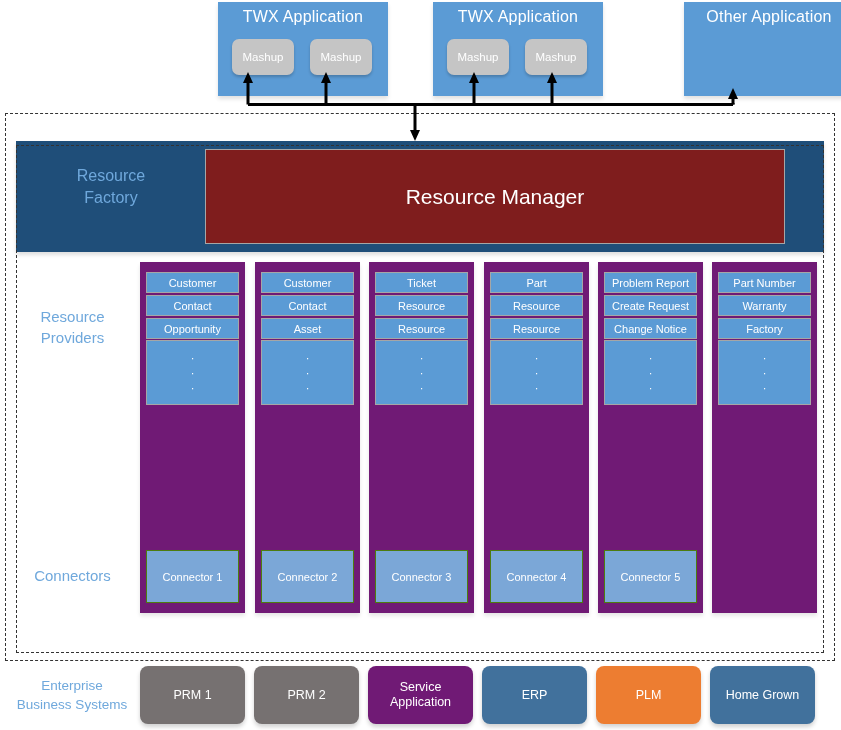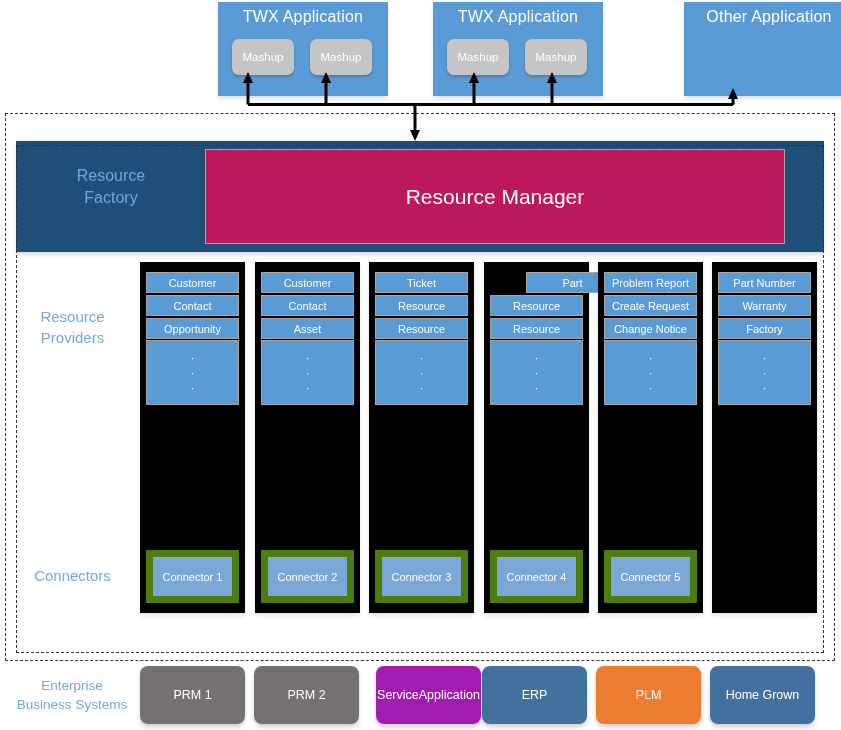--- a/index.html
+++ b/index.html
@@ -85,37 +85,37 @@
     width: 190px;
     text-align: center;
     color: #6FA8DC;
     font-size: 16px;
     line-height: 22px;
   }
   .rm-inner {
     position: absolute;
     left: 205px; top: 149px;
     width: 580px; height: 95px;
-    background: #be185d;
+    background: #7f1d1d;
     border: 1px solid #A6A6A6;
     box-sizing: border-box;
     display: flex;
     align-items: center;
     justify-content: center;
     color: #ffffff;
     font-size: 21px;
   }
 
   
   .col {
     position: absolute;
     top: 262px;
     width: 105px;
     height: 351px;
-    background: #000000;
+    background: #701a75;
     box-shadow: 0 3px 4px rgba(0,0,0,0.10);
     box-sizing: border-box;
   }
   .col-cell {
     position: absolute;
     left: 6px;
     width: 93px;
     height: 21px;
     background: #5B9BD5;
     border: 1px solid #A6A6A6;
@@ -145,21 +145,21 @@
     font-size: 11px;
     line-height: 4px;
   }
   .connector-box {
     position: absolute;
     left: 6px;
     top: 288px;
     width: 93px;
     height: 53px;
     background: #7BA7D7;
-    border: 7px solid #4d7c0f;
+    border: 1px solid #4d7c0f;
     box-sizing: border-box;
     color: #ffffff;
     font-size: 11px;
     display: flex;
     align-items: center;
     justify-content: center;
   }
 
   
   .side-label {
@@ -269,21 +269,21 @@
     <div class="col-cell" style="top:56px;">Resource</div>
     <div class="col-dots">
       <span>·</span>
       <span>·</span>
       <span>·</span>
     </div>
     <div class="connector-box">Connector 3</div>
   </div>
 
   <div class="col" style="left:484px;">
-    <div class="col-cell" style="top:10px;margin-left:36px;">Part</div>
+    <div class="col-cell" style="top:10px;">Part</div>
     <div class="col-cell" style="top:33px;">Resource</div>
     <div class="col-cell" style="top:56px;">Resource</div>
     <div class="col-dots">
       <span>·</span>
       <span>·</span>
       <span>·</span>
     </div>
     <div class="connector-box">Connector 4</div>
   </div>
 
@@ -309,21 +309,21 @@
       <span>·</span>
     </div>
   </div>
 
   <div class="ebs-box" style="left:140px; width:105px; background:#767171;">
     <span>PRM 1</span>
   </div>
   <div class="ebs-box" style="left:254px; width:105px; background:#767171;">
     <span>PRM 2</span>
   </div>
-  <div class="ebs-box" style="left:376px; width:105px; background:#a21caf; flex-direction:row;">
+  <div class="ebs-box" style="left:368px; width:105px; background:#701a75; flex-direction:column;">
     <span>Service</span>
     <span>Application</span>
   </div>
   <div class="ebs-box" style="left:482px; width:105px; background:#41719C;">
     <span>ERP</span>
   </div>
   <div class="ebs-box" style="left:596px; width:105px; background:#ED7D31;">
     <span>PLM</span>
   </div>
   <div class="ebs-box" style="left:710px; width:105px; background:#41719C;">

